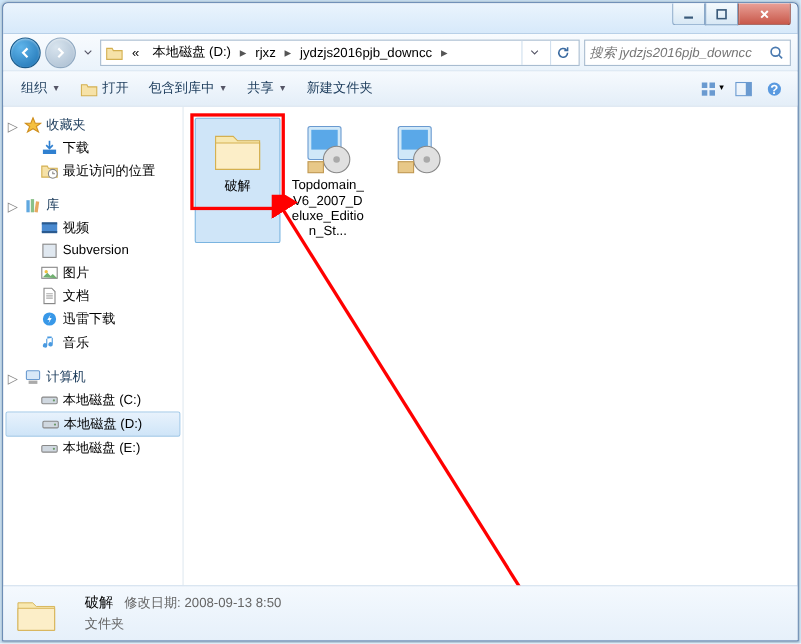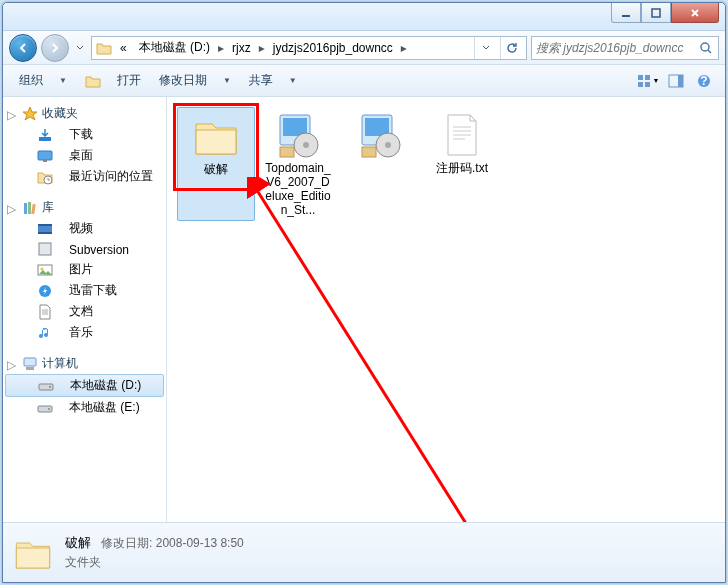--- a/index.html
+++ b/index.html
@@ -15,40 +15,40 @@
 .navbtn.disabled{background:radial-gradient(circle at 35% 30%,#d8e4ee,#a8bcd0);border-color:#8fa8c0}
 .navbtn svg{width:14px;height:14px}
 .navdrop{width:14px;display:flex;align-items:center;justify-content:center}
 .addrbar{flex:1;height:24px;border:1px solid #a8bcd0;background:#fff;display:flex;align-items:center;padding:0 4px;gap:4px}
 .crumb{color:#000;padding:2px 4px;white-space:nowrap}
 .crumb-sep{color:#555}
 .addrbtn{width:22px;height:22px;display:flex;align-items:center;justify-content:center;border-left:1px solid #d0dfee}
 .searchbox{width:188px;height:24px;border:1px solid #a8bcd0;background:#fff;display:flex;align-items:center;padding:0 4px;gap:4px}
 .searchbox input{border:none;outline:none;flex:1;color:#888;font-style:italic;background:transparent}
 .toolbar{height:32px;background:linear-gradient(#f6fafe,#e4eef8);display:flex;align-items:center;padding:0 8px;gap:2px;border-bottom:1px solid #d0dfee}
-.tbtn{height:24px;padding:0 8px;display:flex;align-items:center;gap:16px;border-radius:3px;color:#1a3a5a}
+.tbtn{height:24px;padding:0 8px;display:flex;align-items:center;gap:4px;border-radius:3px;color:#1a3a5a}
 .tbtn .drop{font-size:8px;color:#556}
 .tbar-right{margin-left:auto;display:flex;gap:2px}
 .iconbtn{width:26px;height:22px;display:flex;align-items:center;justify-content:center}
 .body{flex:1;display:flex;overflow:hidden}
 .sidebar{width:164px;background:#fff;border-right:1px solid #d9e4ee;overflow-y:auto;padding:6px 0}
 .sgroup{margin-bottom:10px}
 .sghead{display:flex;align-items:center;gap:4px;padding:2px 8px 2px 16px;color:#1a3a5a}
 .sghead .exp{width:11px;height:11px;margin-left:-12px;color:#888}
-.sgitem{display:flex;align-items:flex-end;gap:16px;padding:2px 8px 2px 34px;color:#000}
+.sgitem{display:flex;align-items:flex-start;gap:4px;padding:2px 8px 2px 34px;color:#000}
 .sgitem.selected{background:linear-gradient(#e8f2fc,#cfe5f8);border:1px solid #a0c8e8;border-radius:2px;margin:0 2px;padding-left:32px}
 .ico{width:16px;height:16px;display:inline-flex;align-items:center;justify-content:center;flex-shrink:0}
 .content{flex:1;background:#fff;padding:10px;display:flex;flex-wrap:wrap;align-content:flex-start;gap:4px;position:relative}
 .fileitem{width:78px;display:flex;flex-direction:column;align-items:center;text-align:center;padding:4px;gap:2px}
 .fileitem.selected{background:#cfe5f8;border:1px solid #7ab4e0;border-radius:2px}
 .fileitem .fico{width:48px;height:48px;display:flex;align-items:center;justify-content:center}
 .fileitem .flabel{font-size:12px;line-height:14px;word-break:break-all;max-height:56px;overflow:hidden}
 .highlight-box{position:absolute;border:3px solid #ff0000;pointer-events:none;left:6px;top:6px;width:86px;height:88px}
 .arrow-svg{position:absolute;left:80px;top:80px;pointer-events:none}
-.statusbar{height:60px;background:linear-gradient(#f4f9fe,#e6f0fa);border-top:1px solid #d0dfee;display:flex;align-items:center;padding:4px 10px;gap:12px}
+.statusbar{height:50px;background:linear-gradient(#f4f9fe,#e6f0fa);border-top:1px solid #d0dfee;display:flex;align-items:center;padding:4px 10px;gap:24px}
 .statusbar .sico{width:40px;height:40px}
 .statusbar .sinfo{display:flex;flex-direction:column;gap:2px}
 .statusbar .sname{font-size:13px;color:#000}
 .statusbar .smeta{color:#666}
 .folder-lg{fill:#f6e2a8;stroke:#d4b050;stroke-width:1}
 </style>
 </head>
 <body>
 
 <div class="window">
@@ -129,26 +129,29 @@
       </div>
     <div class="tbtn">
         <span class="ico">
           <svg viewBox="0 0 16 16">
             <path class="folder-lg" d="M1 4h5l1 2h8v8H1z"></path>
           </svg>
         </span>
         <span>打开</span>
       </div>
     <div class="tbtn">
-        <span>修改日期</span>
+        <span>包含到库中</span>
         <span class="drop">▼</span>
       </div>
     <div class="tbtn">
         <span>共享</span>
         <span class="drop">▼</span>
+      </div>
+    <div class="tbtn">
+        <span>新建文件夹</span>
       </div>
     <div class="tbar-right">
       <div class="iconbtn">
           <svg width="16" height="14" viewBox="0 0 16 14">
             <rect x="1" y="1" width="5" height="5" fill="#6a9ad0"></rect>
             <rect x="8" y="1" width="5" height="5" fill="#6a9ad0"></rect>
             <rect x="1" y="8" width="5" height="5" fill="#6a9ad0"></rect>
             <rect x="8" y="8" width="5" height="5" fill="#6a9ad0"></rect>
           </svg>
           <span class="drop" style="font-size:7px">▼</span>
@@ -185,29 +188,20 @@
               <svg viewBox="0 0 16 16">
                 <rect x="2" y="10" width="12" height="4" fill="#3080d0"></rect>
                 <path d="M8 2v7M5 6l3 3 3-3" stroke="#3080d0" fill="none" stroke-width="1.5"></path>
               </svg>
             </span>
             <span>下载</span>
           </div>
         <div class="sgitem">
             <span class="ico">
               <svg viewBox="0 0 16 16">
-                <rect x="1" y="3" width="14" height="9" rx="1" fill="#5aa8e8" stroke="#3a7ac0"></rect>
-                <rect x="6" y="12" width="4" height="2" fill="#888"></rect>
-              </svg>
-            </span>
-            <span>桌面</span>
-          </div>
-        <div class="sgitem">
-            <span class="ico">
-              <svg viewBox="0 0 16 16">
                 <path class="folder-lg" d="M1 4h5l1 2h8v8H1z"></path>
                 <circle cx="11" cy="11" r="4" fill="#fff" stroke="#888"></circle>
                 <path d="M11 9v2h2" stroke="#888" fill="none"></path>
               </svg>
             </span>
             <span>最近访问的位置</span>
           </div>
       </div>
       <div class="sgroup">
         <div class="sghead">
@@ -245,54 +239,63 @@
                 <rect x="1" y="3" width="14" height="10" fill="#fff" stroke="#888"></rect>
                 <circle cx="5" cy="7" r="1.5" fill="#f0c040"></circle>
                 <path d="M2 12l4-4 3 3 2-2 4 4" fill="#70b070"></path>
               </svg>
             </span>
             <span>图片</span>
           </div>
         <div class="sgitem">
             <span class="ico">
               <svg viewBox="0 0 16 16">
+                <path d="M3 1h7l3 3v11H3z" fill="#fff" stroke="#888"></path>
+                <path d="M5 6h6M5 8h6M5 10h6" stroke="#aaa"></path>
+              </svg>
+            </span>
+            <span>文档</span>
+          </div>
+        <div class="sgitem">
+            <span class="ico">
+              <svg viewBox="0 0 16 16">
                 <circle cx="8" cy="8" r="6" fill="#3898e8"></circle>
                 <path d="M9 4l-3 5h2l-1 3 3-5H8z" fill="#fff"></path>
               </svg>
             </span>
             <span>迅雷下载</span>
-          </div>
-        <div class="sgitem">
-            <span class="ico">
-              <svg viewBox="0 0 16 16">
-                <path d="M3 1h7l3 3v11H3z" fill="#fff" stroke="#888"></path>
-                <path d="M5 6h6M5 8h6M5 10h6" stroke="#aaa"></path>
-              </svg>
-            </span>
-            <span>文档</span>
           </div>
         <div class="sgitem">
             <span class="ico">
               <svg viewBox="0 0 16 16">
                 <path d="M6 3v8a2 2 0 11-1-1.7V5l6-1v6a2 2 0 11-1-1.7V3z" fill="#4a9ae0"></path>
               </svg>
             </span>
             <span>音乐</span>
           </div>
       </div>
       <div class="sgroup">
         <div class="sghead">
             <span class="exp">▷</span>
             <span class="ico">
               <svg viewBox="0 0 16 16">
                 <rect x="2" y="2" width="12" height="8" rx="1" fill="#d8e8f8" stroke="#6a9ad0"></rect>
                 <rect x="4" y="11" width="8" height="3" fill="#aaa"></rect>
               </svg>
             </span>
             <span>计算机</span>
+          </div>
+        <div class="sgitem">
+            <span class="ico">
+              <svg viewBox="0 0 16 16">
+                <rect x="1" y="6" width="14" height="6" rx="1" fill="#d0d8e0" stroke="#888"></rect>
+                <circle cx="12" cy="9" r="1" fill="#6a9a6a"></circle>
+              </svg>
+            </span>
+            <span>本地磁盘 (C:)</span>
           </div>
         <div class="sgitem selected">
             <span class="ico">
               <svg viewBox="0 0 16 16">
                 <rect x="1" y="6" width="14" height="6" rx="1" fill="#d0d8e0" stroke="#888"></rect>
                 <circle cx="12" cy="9" r="1" fill="#6a9a6a"></circle>
               </svg>
             </span>
             <span>本地磁盘 (D:)</span>
           </div>
@@ -334,30 +337,20 @@
         <div class="fico">
             <svg viewBox="0 0 48 48">
               <rect x="6" y="4" width="30" height="30" rx="2" fill="#d0e8f8" stroke="#6a9ad0"></rect>
               <rect x="9" y="7" width="24" height="18" fill="#5aa8e8"></rect>
               <circle cx="32" cy="34" r="12" fill="#e0e0e0" stroke="#888"></circle>
               <circle cx="32" cy="34" r="3" fill="#aaa"></circle>
               <rect x="6" y="36" width="14" height="10" fill="#e8c888" stroke="#c09850"></rect>
             </svg>
           </div>
       </div>
-      <div class="fileitem">
-        <div class="fico">
-            <svg viewBox="0 0 48 48">
-              <path d="M10 4h22l6 6v34H10z" fill="#fff" stroke="#bbb"></path>
-              <path d="M32 4v6h6" fill="none" stroke="#bbb"></path>
-              <path d="M15 16h18M15 20h18M15 24h18M15 28h12" stroke="#ccc"></path>
-            </svg>
-          </div>
-        <div class="flabel">注册码.txt</div>
-      </div>
       <div class="highlight-box"></div>
       <svg class="arrow-svg" width="260" height="390" viewBox="0 0 260 390">
           <defs>
             <marker id="ah" markerWidth="10" markerHeight="10" refX="2" refY="5" orient="auto">
               <path d="M0 0l10 5-10 5z" fill="#ff0000"></path>
             </marker>
           </defs>
           <line x1="240" y1="380" x2="8" y2="10" stroke="#ff0000" stroke-width="3" marker-end="url(#ah)"></line>
         </svg>
     </div>

